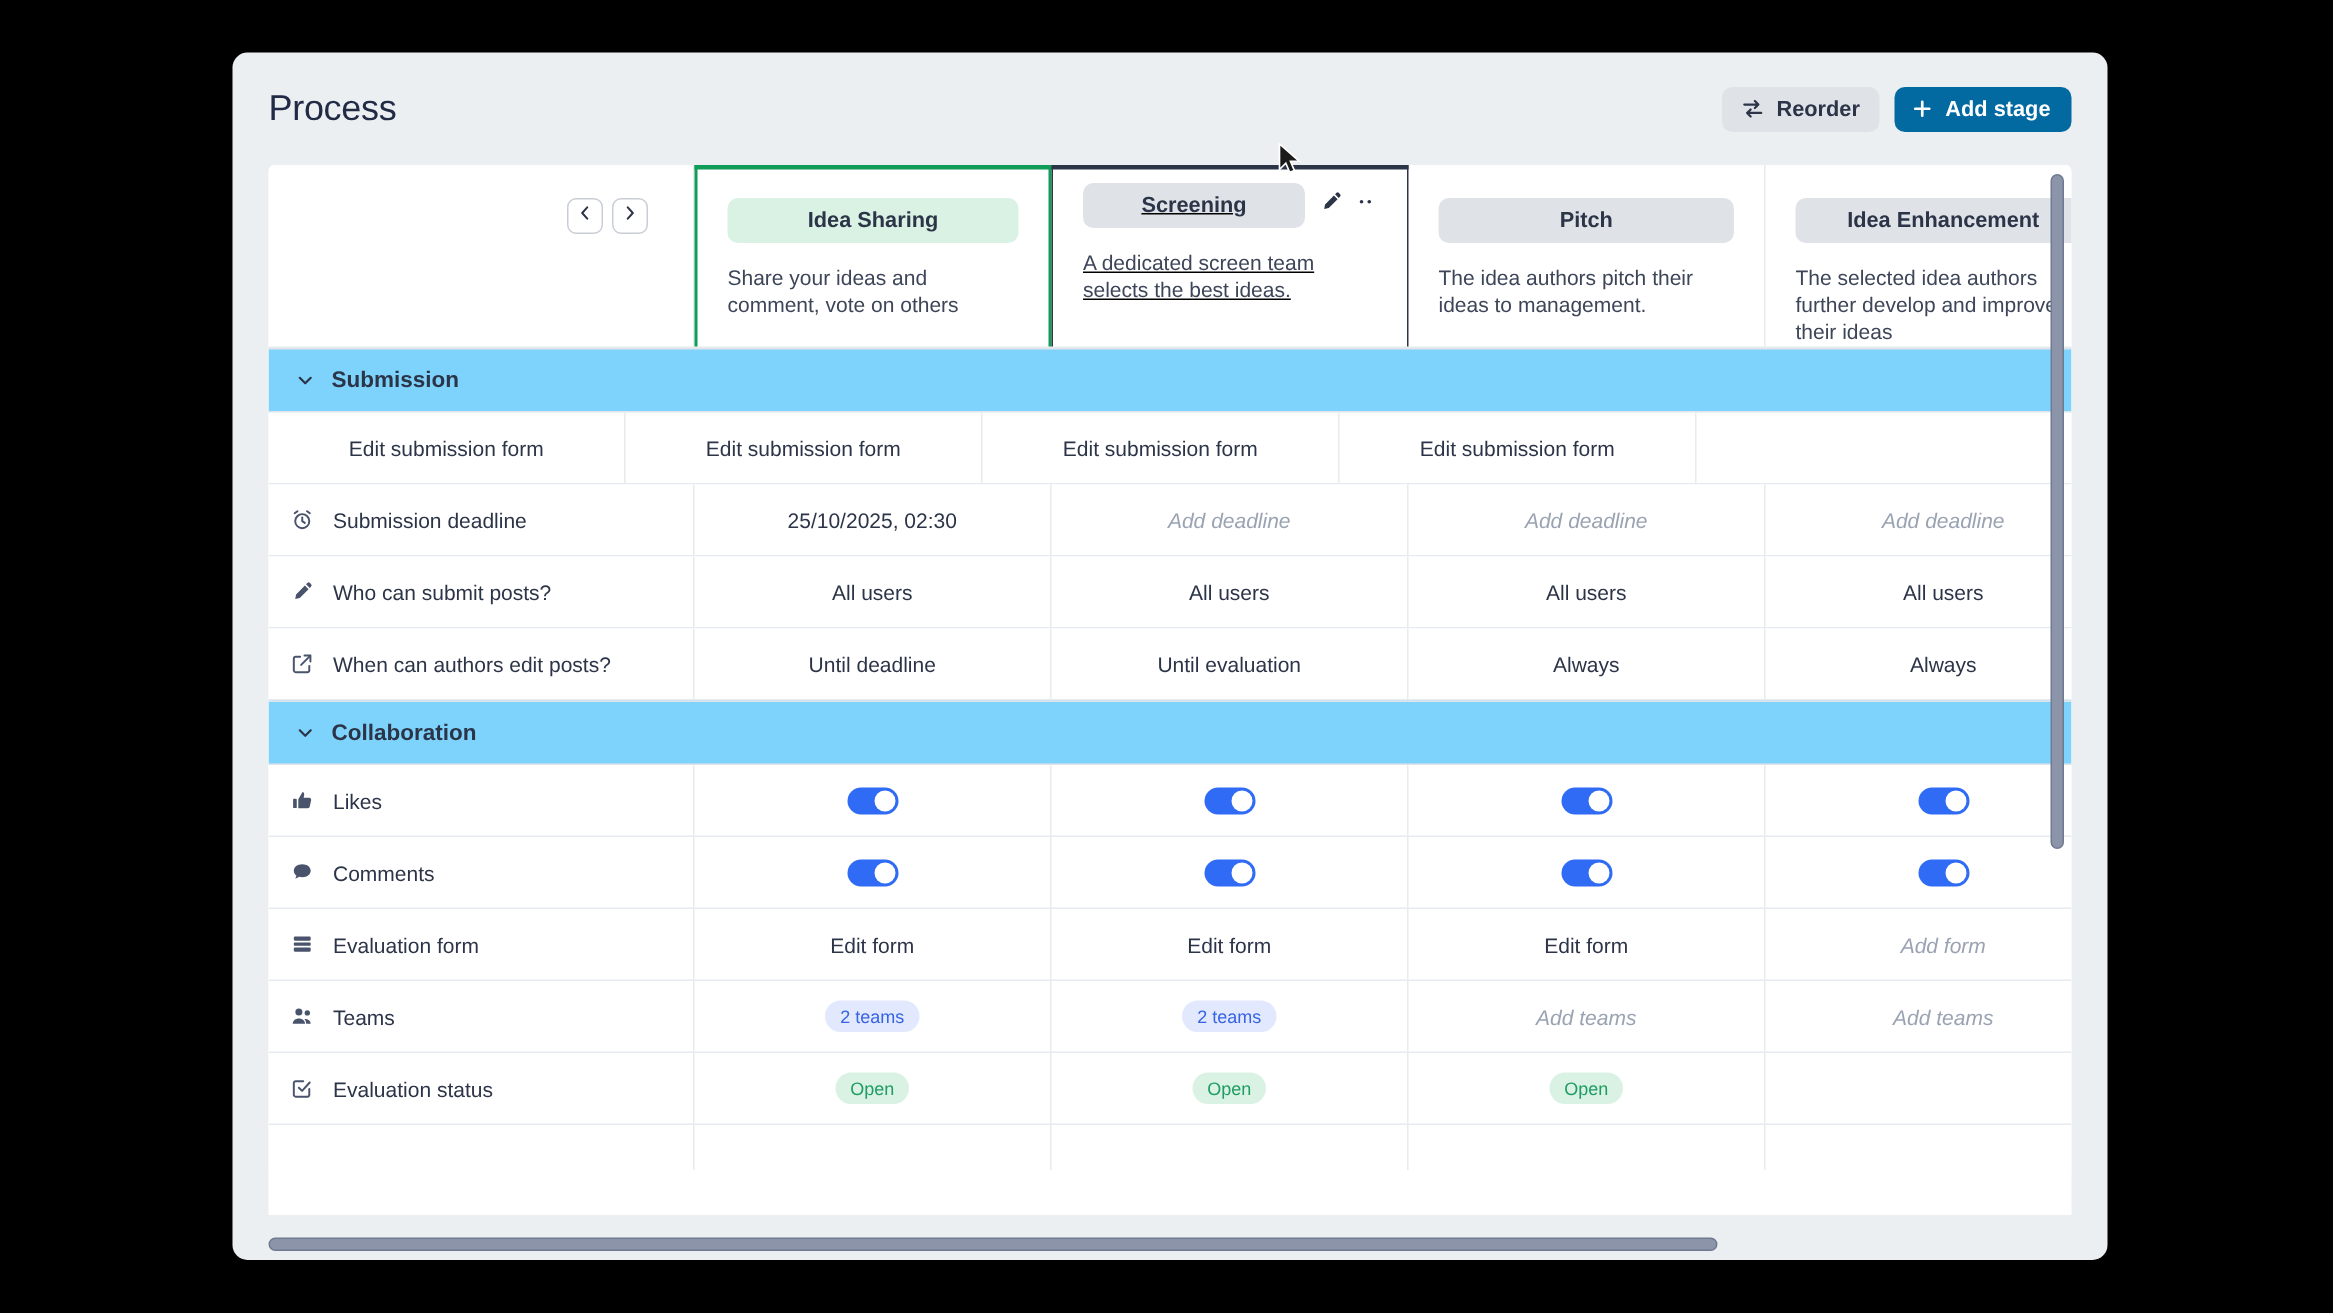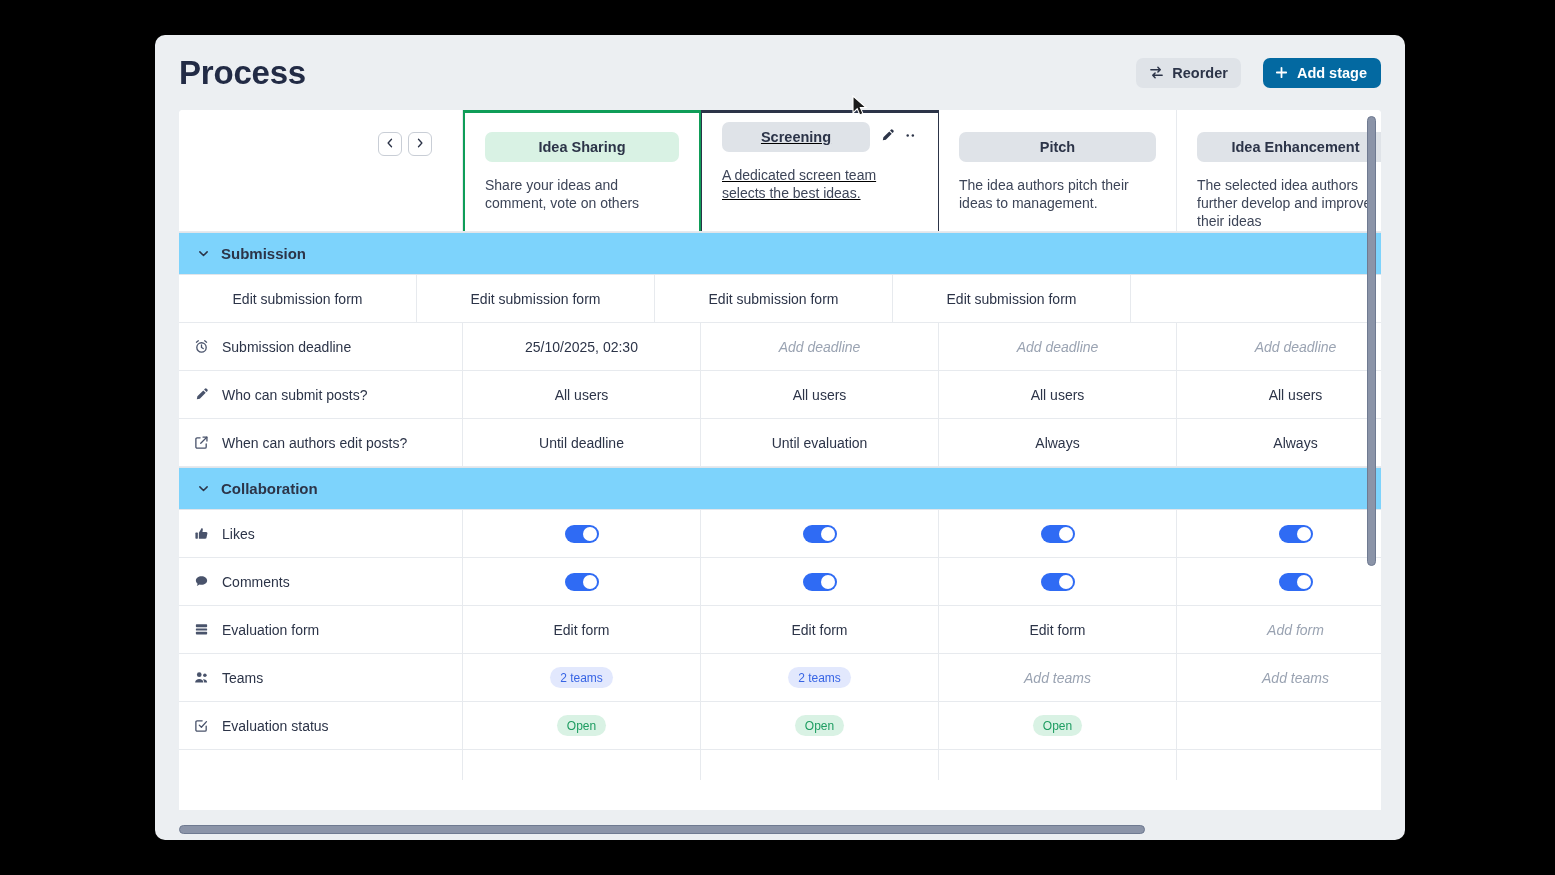--- a/index.html
+++ b/index.html
@@ -21,24 +21,24 @@
   }
 
   
   .page-header {
     position: relative;
     height: 75px;
     padding: 0 24px;
     display: flex; align-items: center; justify-content: space-between;
   }
   .page-title {
-    font-size: 33px; font-weight: bold; color: #222b45;
+    font-size: 24px; font-weight: normal; color: #222b45;
     letter-spacing: -0.2px;
   }
-  .header-actions { display: flex; align-items: flex-start; gap: 22px; }
+  .header-actions { display: flex; align-items: flex-start; gap: 10px; }
 
   .btn {
     display: inline-flex; align-items: center; gap: 8px;
     border: none; cursor: pointer;
     font-family: "Liberation Sans", sans-serif;
     font-size: 14.5px; font-weight: bold;
     border-radius: 7px;
     height: 30px; padding: 0 13px;
   }
   .btn-reorder { background: #dfe3e8; color: #2c3448; }

